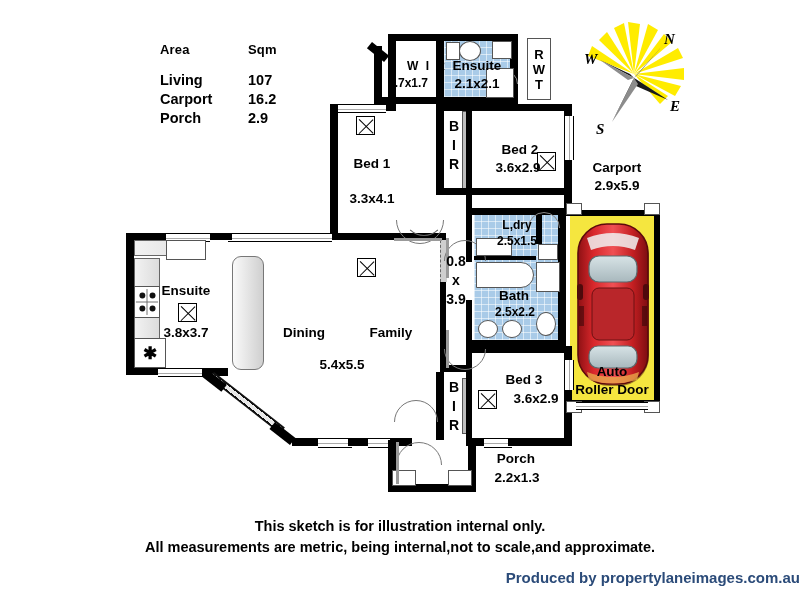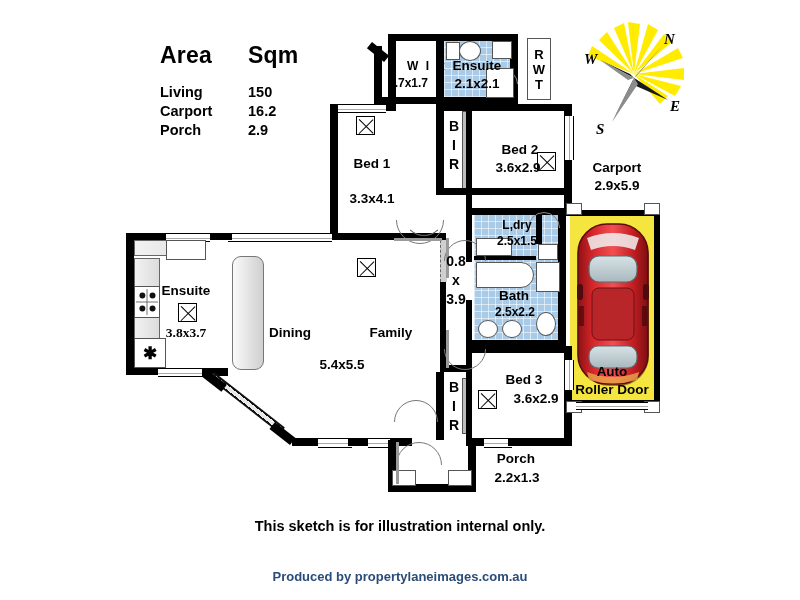--- a/index.html
+++ b/index.html
@@ -10,21 +10,21 @@
     color:#000;
     position:relative;
   }
   #stage{position:absolute;left:0;top:0;width:800px;height:600px;}
 
   
   .abs{position:absolute;box-sizing:border-box;}
 
   
   .area-table{position:absolute;left:160px;top:42px;width:170px;}
-  .area-head{display:flex;font-weight:bold;font-size:23px;letter-spacing:.2px;}
+  .area-head{display:flex;font-weight:bold;font-size:13px;letter-spacing:.2px;}
   .area-head .c1{width:88px;}
   .area-row{display:flex;font-weight:bold;font-size:14.5px;line-height:19px;}
   .area-row .c1{width:88px;}
   .area-rows{margin-top:14px;}
   .area-total{display:flex;font-weight:bold;font-size:19px;margin-top:16px;}
   .area-total .c1{width:88px;}
 
   
   .wall{position:absolute;background:#000;}
   
@@ -72,36 +72,36 @@
   
   .compass{position:absolute;left:578px;top:18px;width:112px;height:122px;}
 
   
   .car{position:absolute;}
 
   
   .foot{position:absolute;width:800px;text-align:center;font-weight:bold;}
   .foot1{top:518px;font-size:14.5px;}
   .foot2{top:539px;font-size:14.5px;}
-  .foot3{top:569px;font-size:13px;color:#2b4b79;}
+  .foot3{top:569px;font-size:15px;color:#2b4b79;text-align:right;}
 </style>
 </head>
 <body>
 
 <div id="stage">
 
   <div class="area-table">
     <div class="area-head">
       <div class="c1">Area</div>
       <div>Sqm</div>
     </div>
     <div class="area-rows">
       <div class="area-row">
         <div class="c1">Living</div>
-        <div>150</div>
+        <div>107</div>
       </div>
       <div class="area-row">
         <div class="c1">Carport</div>
         <div>16.2</div>
       </div>
       <div class="area-row">
         <div class="c1">Porch</div>
         <div>2.9</div>
       </div>
     </div>
@@ -370,34 +370,35 @@
   <div class="lbl n" style="left:474px;top:288px;width:80px;">Bath</div>
   <div class="lbl s" style="left:472px;top:306px;width:86px;">2.5x2.2</div>
 
   <div class="hall" style="left:444px;top:252px;width:24px;">
     <div>0.8</div>
     <div>x</div>
     <div>3.9</div>
   </div>
 
   <div class="lbl n" style="left:146px;top:283px;width:80px;">Ensuite</div>
-  <div class="lbl n" style="left:146px;top:325px;width:80px;font-family:Liberation Serif, serif;">3.8x3.7</div>
-
-  <div class="lbl n" style="left:252px;top:325px;width:76px;">Dining</div>
+  <div class="lbl n" style="left:146px;top:325px;width:80px;">3.8x3.7</div>
+
+  <div class="lbl n" style="left:266px;top:325px;width:76px;">Dining</div>
   <div class="lbl n" style="left:350px;top:325px;width:82px;">Family</div>
   <div class="lbl n" style="left:292px;top:357px;width:100px;">5.4x5.5</div>
 
   <div class="hall" style="left:443px;top:378px;width:22px;">
     <div>B</div>
     <div>I</div>
     <div>R</div>
   </div>
 
   <div class="lbl n" style="left:484px;top:372px;width:80px;">Bed 3</div>
   <div class="lbl n" style="left:496px;top:391px;width:80px;">3.6x2.9</div>
 
   <div class="lbl n" style="left:478px;top:451px;width:76px;">Porch</div>
   <div class="lbl n" style="left:474px;top:470px;width:86px;">2.2x1.3</div>
 
   <div class="foot foot1">This sketch is for illustration internal only.</div>
+  <div class="foot foot2">All measurements are metric, being internal,not to scale,and approximate.</div>
   <div class="foot foot3">Produced by propertylaneimages.com.au</div>
 
 </div>
 
 </body></html>

